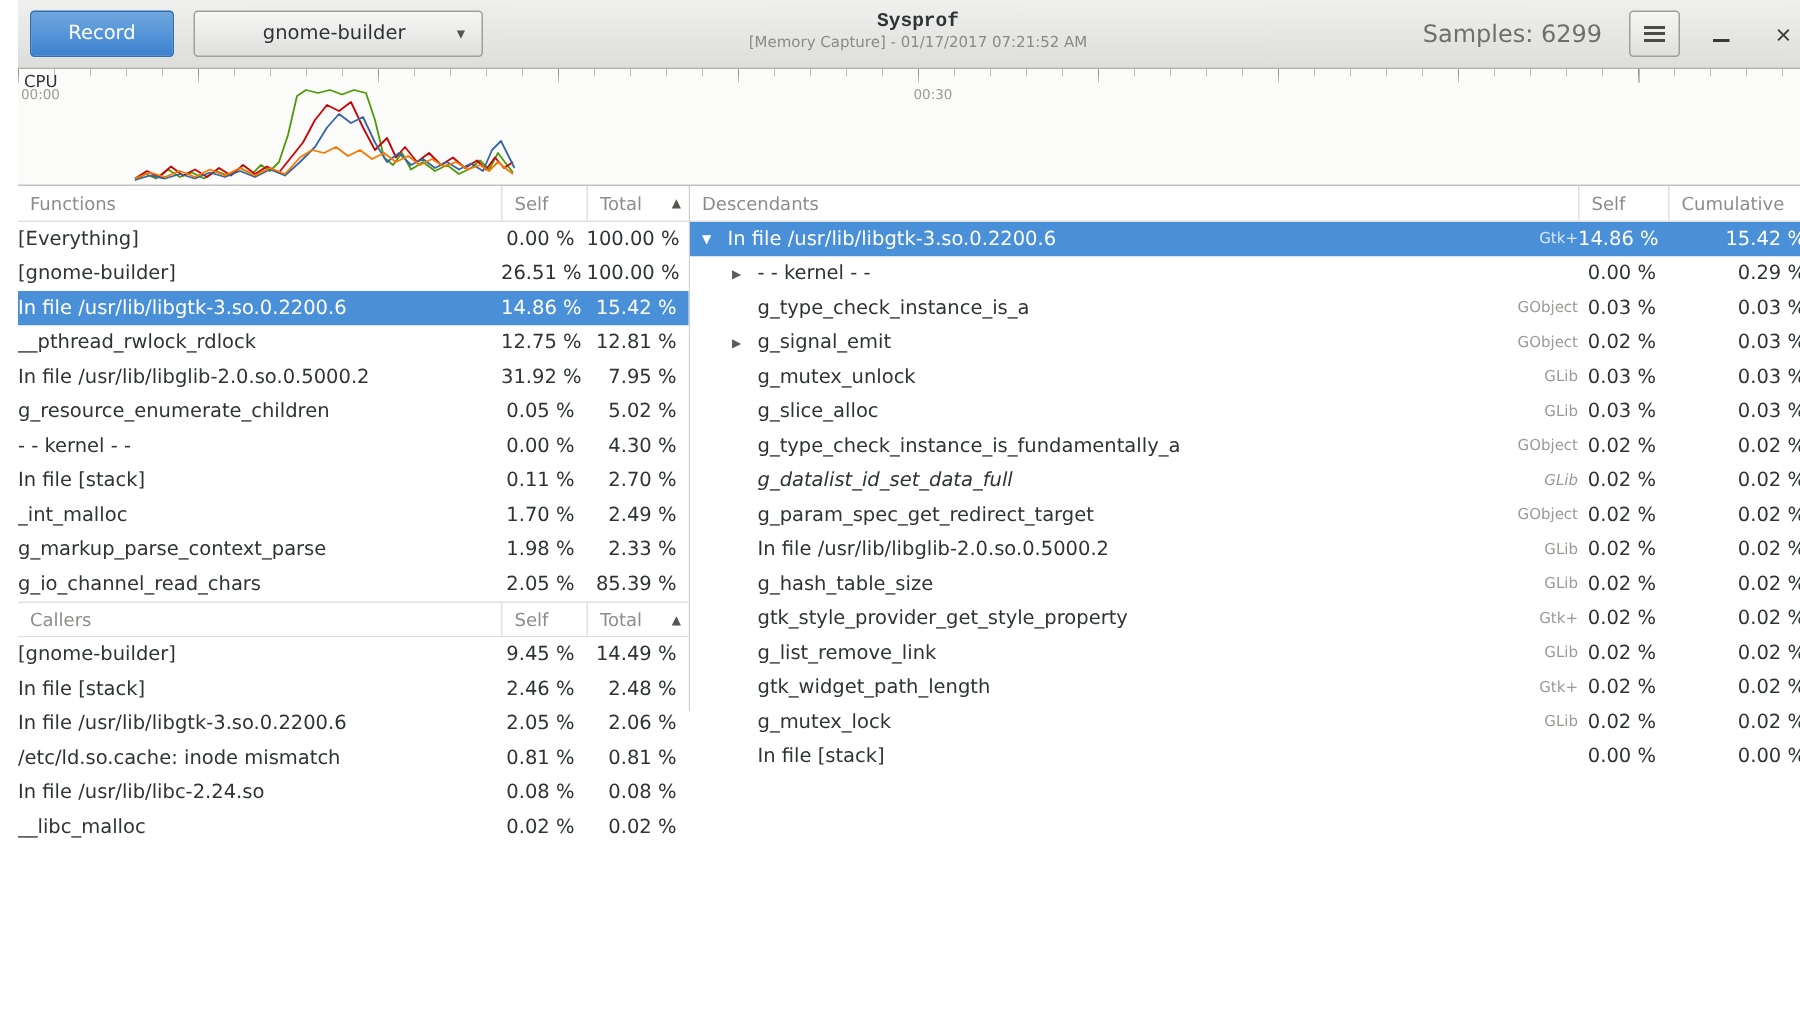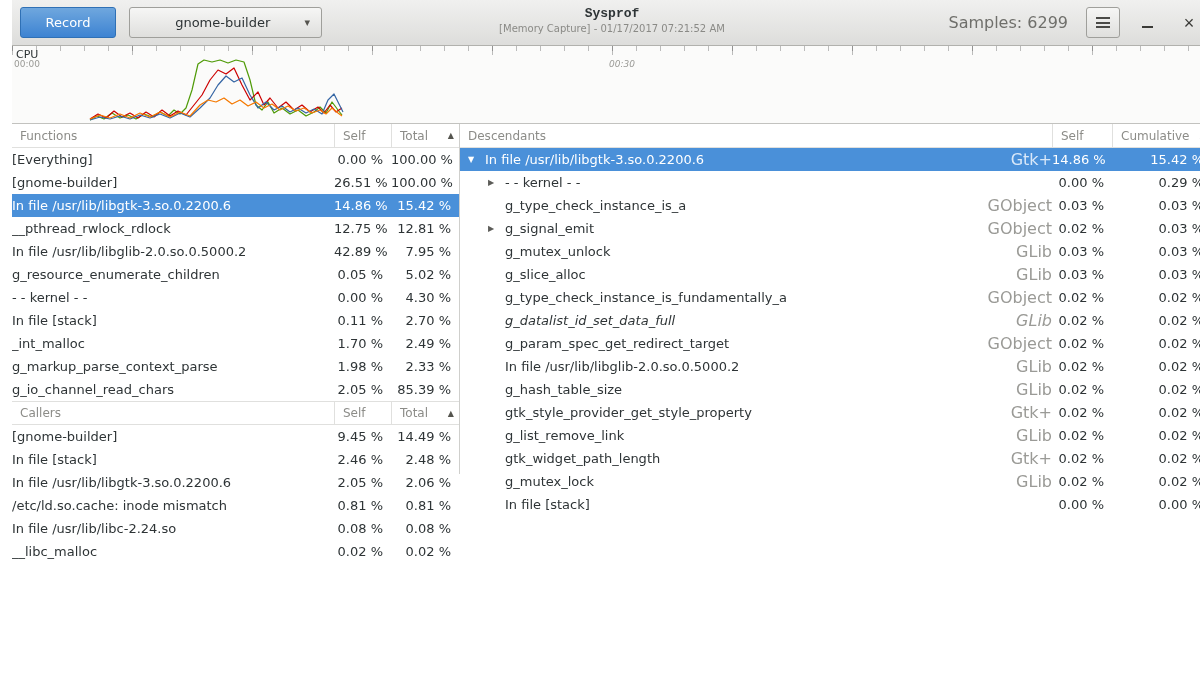--- a/index.html
+++ b/index.html
@@ -32,21 +32,21 @@
 
   
   .cpu-area { height:78px; flex:0 0 78px; position:relative; background:#fbfbfa; border-bottom:1px solid #c2c2bf; }
   .ticks-minor { position:absolute; top:0; left:0; right:0; height:5px;
     background:repeating-linear-gradient(to right,rgba(70,70,70,.35) 0 1px,transparent 1px 24px); }
   .ticks-major { position:absolute; top:0; left:0; right:0; height:9px;
     background:repeating-linear-gradient(to right,rgba(70,70,70,.35) 0 1px,transparent 1px 120px); }
   .cpu-label { position:absolute; top:2px; left:4px; font-size:11px; color:#2e3436; }
   .time-label { position:absolute; font-size:9px; color:#9a9a96; }
   .t0 { top:13px; left:2px; }
-  .t30 { top:13px; left:597px;font-style:italic; }
+  .t30 { top:13px; left:597px; }
   #cpu-svg { position:absolute; left:0; bottom:1px; width:1200px; height:72px; }
 
   
   .main { flex:1; display:flex; min-height:0; background:#fff; }
   .left-pane { width:448px; flex:0 0 448px; border-right:1px solid #cfcfcc; display:flex; flex-direction:column; }
   .right-pane { flex:1; display:flex; flex-direction:column; }
 
   .thead { display:flex; height:24px; flex:0 0 24px; background:#fff; border-bottom:1px solid #e0e0de;
     align-items:stretch; font-size:12px; color:#8c8c88; }
   .hcell { display:flex; align-items:center; padding:0 8px; white-space:nowrap; }
@@ -63,21 +63,21 @@
   .trow { display:flex; height:23px; align-items:center; font-size:13px; background:#fff; }
   .trow.selected { background:#4a90d9; color:#fff; }
   .cname { flex:1; display:flex; align-items:center; height:100%; padding:0 0; white-space:nowrap; overflow:hidden; }
   .cnum { text-align:right; padding-right:8px; white-space:nowrap; }
   .fc-self { width:57px; flex:0 0 57px; }
   .fc-total { width:68px; flex:0 0 68px; }
   .dc-self { width:60px; flex:0 0 60px; }
   .dc-cum { width:100px; flex:0 0 100px; }
   .expander { width:17px; flex:0 0 17px; font-size:8px; color:#5c5c58; cursor:pointer; }
   .trow.selected .expander { color:#fff; }
-  .libtag { margin-left:auto; font-size:16px; color:#9a9a96; padding-left:10px; }
+  .libtag { margin-left:auto; font-size:10px; color:#9a9a96; padding-left:10px; }
   .trow.selected .libtag { color:#d9e8f9; }
 </style>
 </head>
 <body>
 
 <div class="window">
 
   <header class="headerbar">
     <button class="record-btn">Record</button>
     <button class="target-combo">
@@ -144,21 +144,21 @@
               <span class="cnum fc-self">14.86 %</span>
               <span class="cnum fc-total">15.42 %</span>
             </div>
             <div class="trow">
               <span class="cname">__pthread_rwlock_rdlock</span>
               <span class="cnum fc-self">12.75 %</span>
               <span class="cnum fc-total">12.81 %</span>
             </div>
             <div class="trow">
               <span class="cname">In file /usr/lib/libglib-2.0.so.0.5000.2</span>
-              <span class="cnum fc-self">42.89 %</span>
+              <span class="cnum fc-self">31.92 %</span>
               <span class="cnum fc-total">7.95 %</span>
             </div>
             <div class="trow">
               <span class="cname">g_resource_enumerate_children</span>
               <span class="cnum fc-self">0.05 %</span>
               <span class="cnum fc-total">5.02 %</span>
             </div>
             <div class="trow">
               <span class="cname">- - kernel - -</span>
               <span class="cnum fc-self">0.00 %</span>

